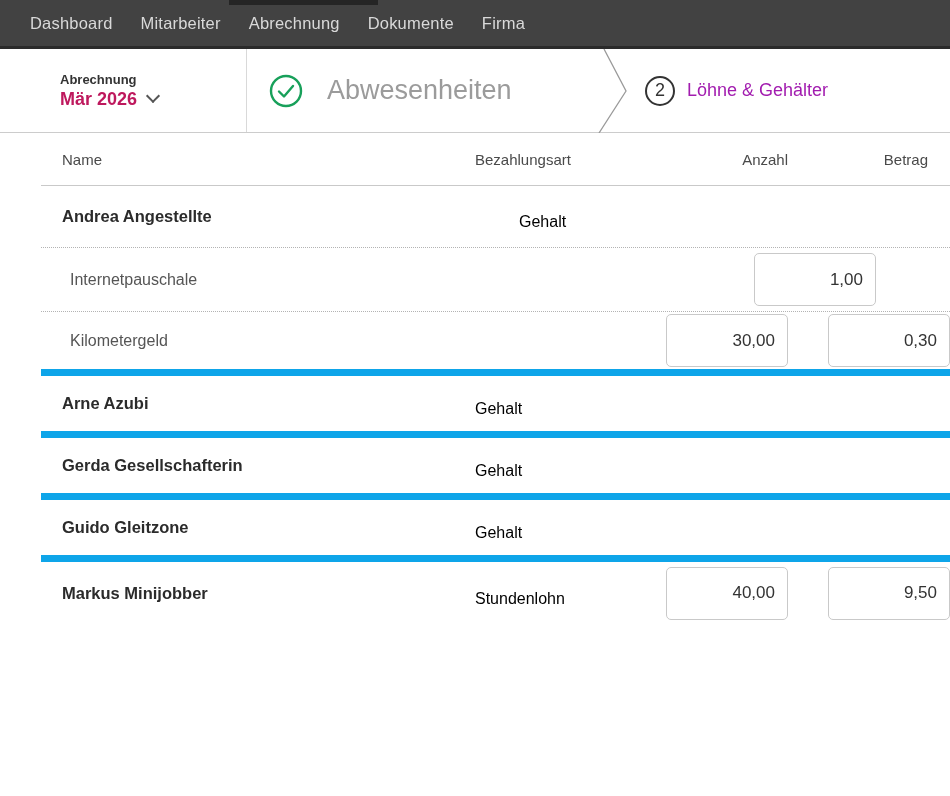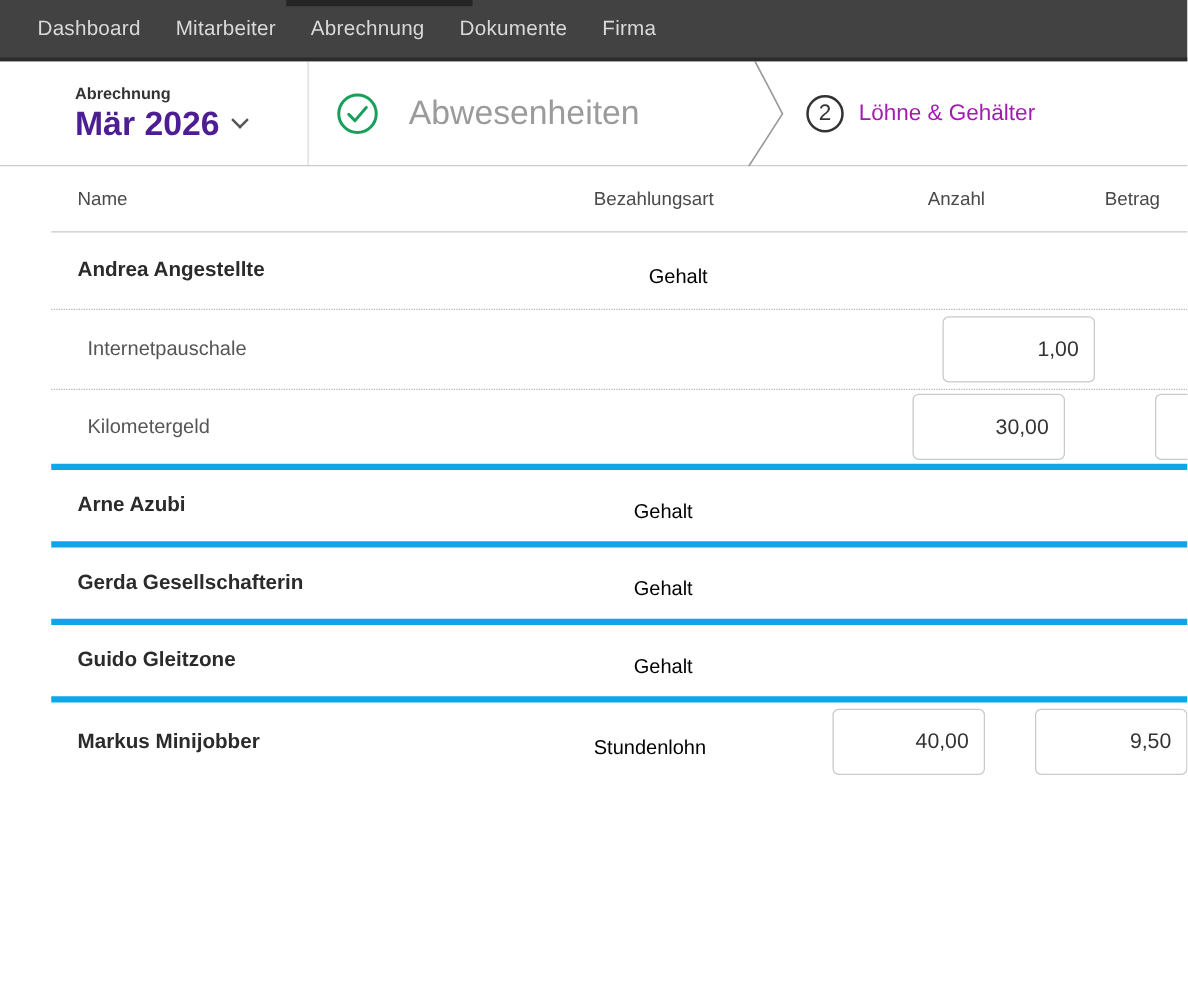--- a/index.html
+++ b/index.html
@@ -21,21 +21,21 @@
   }
 
   
   .stepper { height: 84px; border-bottom: 1px solid #cccccc; display: flex; background: #fff; }
   .period-box {
     width: 247px; flex: none; border-right: 1px solid #d9d9d9;
     padding-left: 60px; display: flex; flex-direction: column; justify-content: center;
   }
   .period-label { font-size: 13px; font-weight: bold; color: #333333; margin-bottom: 2px; }
   .period-value {
-    font-size: 27px; font-weight: bold; color: #4c1d95;
+    font-size: 18px; font-weight: bold; color: #be185d;
     display: flex; align-items: center; gap: 11px; cursor: pointer;
   }
   .caret-down {
     width: 10px; height: 10px; margin-top: -6px;
     border-right: 2px solid #555; border-bottom: 2px solid #555;
     transform: rotate(45deg); display: inline-block;
   }
   .step { display: flex; align-items: center; }
   .step-done { width: 350px; flex: none; padding-left: 22px; gap: 24px; }
   .step-done .step-label { font-size: 27px; color: #9b9b9b; }
@@ -56,21 +56,21 @@
   }
   .thead { height: 53px; font-size: 15px; color: #4a4a4a; }
   .thead .c1 { padding-left: 21px; }
   .thead .c3 { text-align: right; }
   .thead .c4 { text-align: right; padding-right: 22px; }
   .thead { border-bottom: 1px solid #c9c9c9; }
 
   .row-employee { height: 62px; }
   .row-addon { height: 64px; }
   .b-dotted { border-bottom: 1px dotted #b3b3b3; gap: 44px; }
-  .b-solid  { border-bottom: 5px solid #0ea5e9; gap: 32px; }
+  .b-solid  { border-bottom: 7px solid #0ea5e9; }
 
   .cell-name { padding-left: 21px; font-size: 16.5px; font-weight: bold; color: #2b2b2b; }
   .row-addon .cell-name { padding-left: 29px; font-weight: normal; font-size: 16px; color: #555555; }
   .cell-payment { font-size: 16px; color: #000000; margin-top: 11px; }
   .cell-anzahl { display: flex; justify-content: flex-end; }
   .cell-betrag { display: flex; justify-content: flex-end; }
 
   .num-input {
     width: 122px; height: 53px; border: 1px solid #c9c9c9; border-radius: 5px;
     text-align: right; padding: 0 12px; font-size: 17px; color: #333333;

